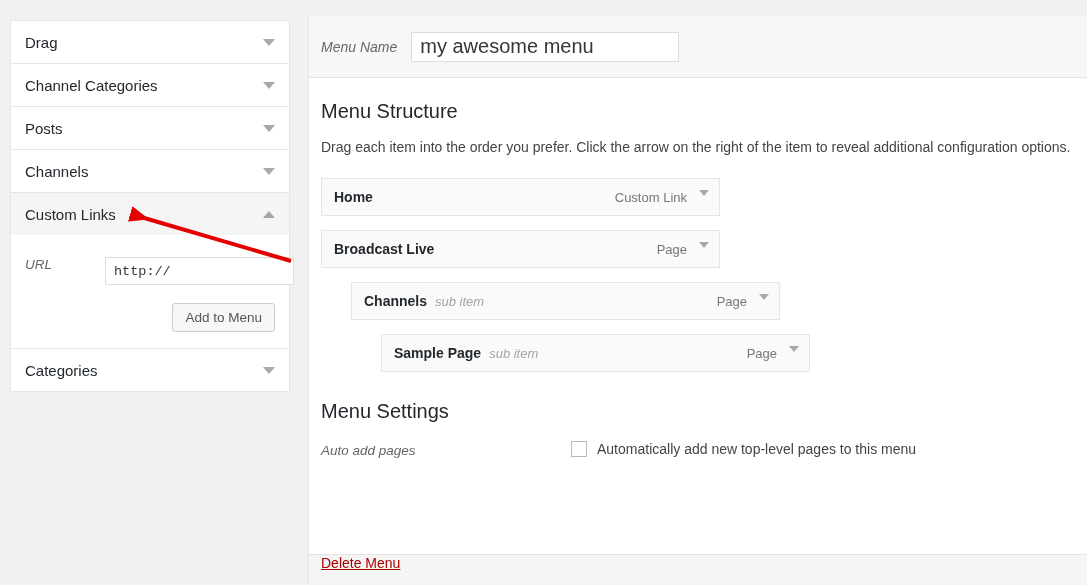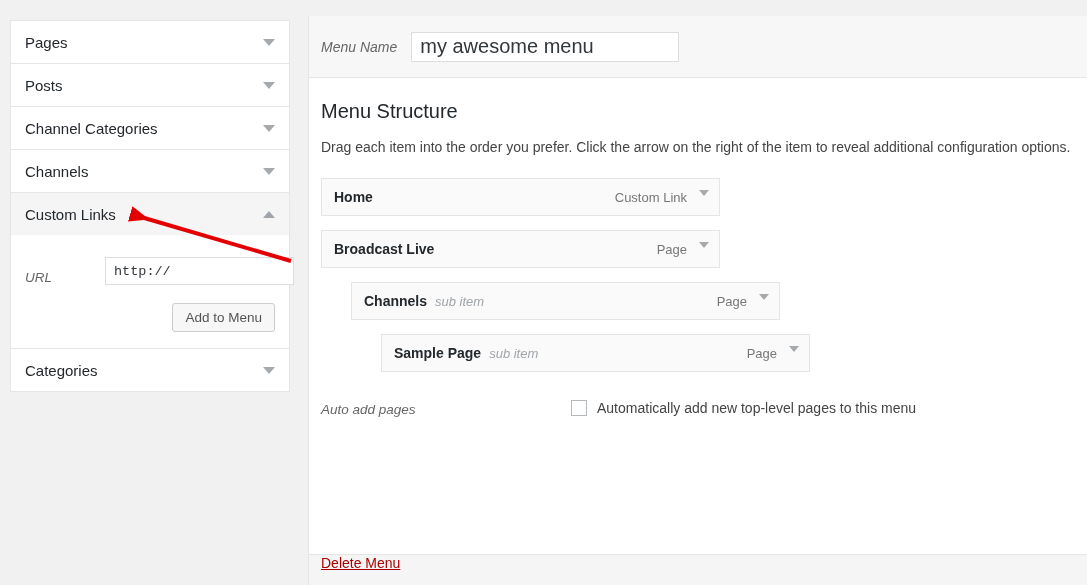--- a/index.html
+++ b/index.html
@@ -53,21 +53,21 @@
   .chev.down { border-top: 7px solid #a7aaad; }
   .chev.up   { border-bottom: 7px solid #a0a5aa; }
 
   .panel-body {
     background: #fff;
     padding: 22px 14px 16px 14px;
     box-sizing: border-box;
   }
   .form-row {
     display: flex;
-    align-items: flex-end;
+    align-items: flex-start;
     margin-bottom: 18px;
   }
   .form-label {
     width: 80px;
     flex: 0 0 80px;
     font-style: italic;
     color: #666;
     font-size: 13.5px;
   }
   .text-input {
@@ -271,35 +271,35 @@
     pointer-events: none;
   }
 </style>
 </head>
 <body>
 
 <div id="sidebar">
 
   <div class="panel">
     <div class="panel-header">
-      <span class="panel-title">Pages</span>
+      <span class="panel-title">Drag</span>
+      <span class="chev down"></span>
+    </div>
+  </div>
+
+  <div class="panel">
+    <div class="panel-header">
+      <span class="panel-title">Channel Categories</span>
       <span class="chev down"></span>
     </div>
   </div>
 
   <div class="panel">
     <div class="panel-header">
       <span class="panel-title">Posts</span>
-      <span class="chev down"></span>
-    </div>
-  </div>
-
-  <div class="panel">
-    <div class="panel-header">
-      <span class="panel-title">Channel Categories</span>
       <span class="chev down"></span>
     </div>
   </div>
 
   <div class="panel">
     <div class="panel-header">
       <span class="panel-title">Channels</span>
       <span class="chev down"></span>
     </div>
   </div>
@@ -379,20 +379,21 @@
           <span class="mi-sub">sub item</span>
         </span>
         <span class="mi-right">
           <span class="mi-type">Page</span>
           <span class="mi-chev"></span>
         </span>
       </div>
 
     </div>
 
+    <h2 class="section-title" style="margin-bottom:18px;">Menu Settings</h2>
 
     <div class="settings-row">
       <span class="settings-label">Auto add pages</span>
       <div>
         <div class="checkline">
           <span class="cbox"></span>
           <span class="check-text">Automatically add new top-level pages to this menu</span>
         </div>
       </div>
     </div>

